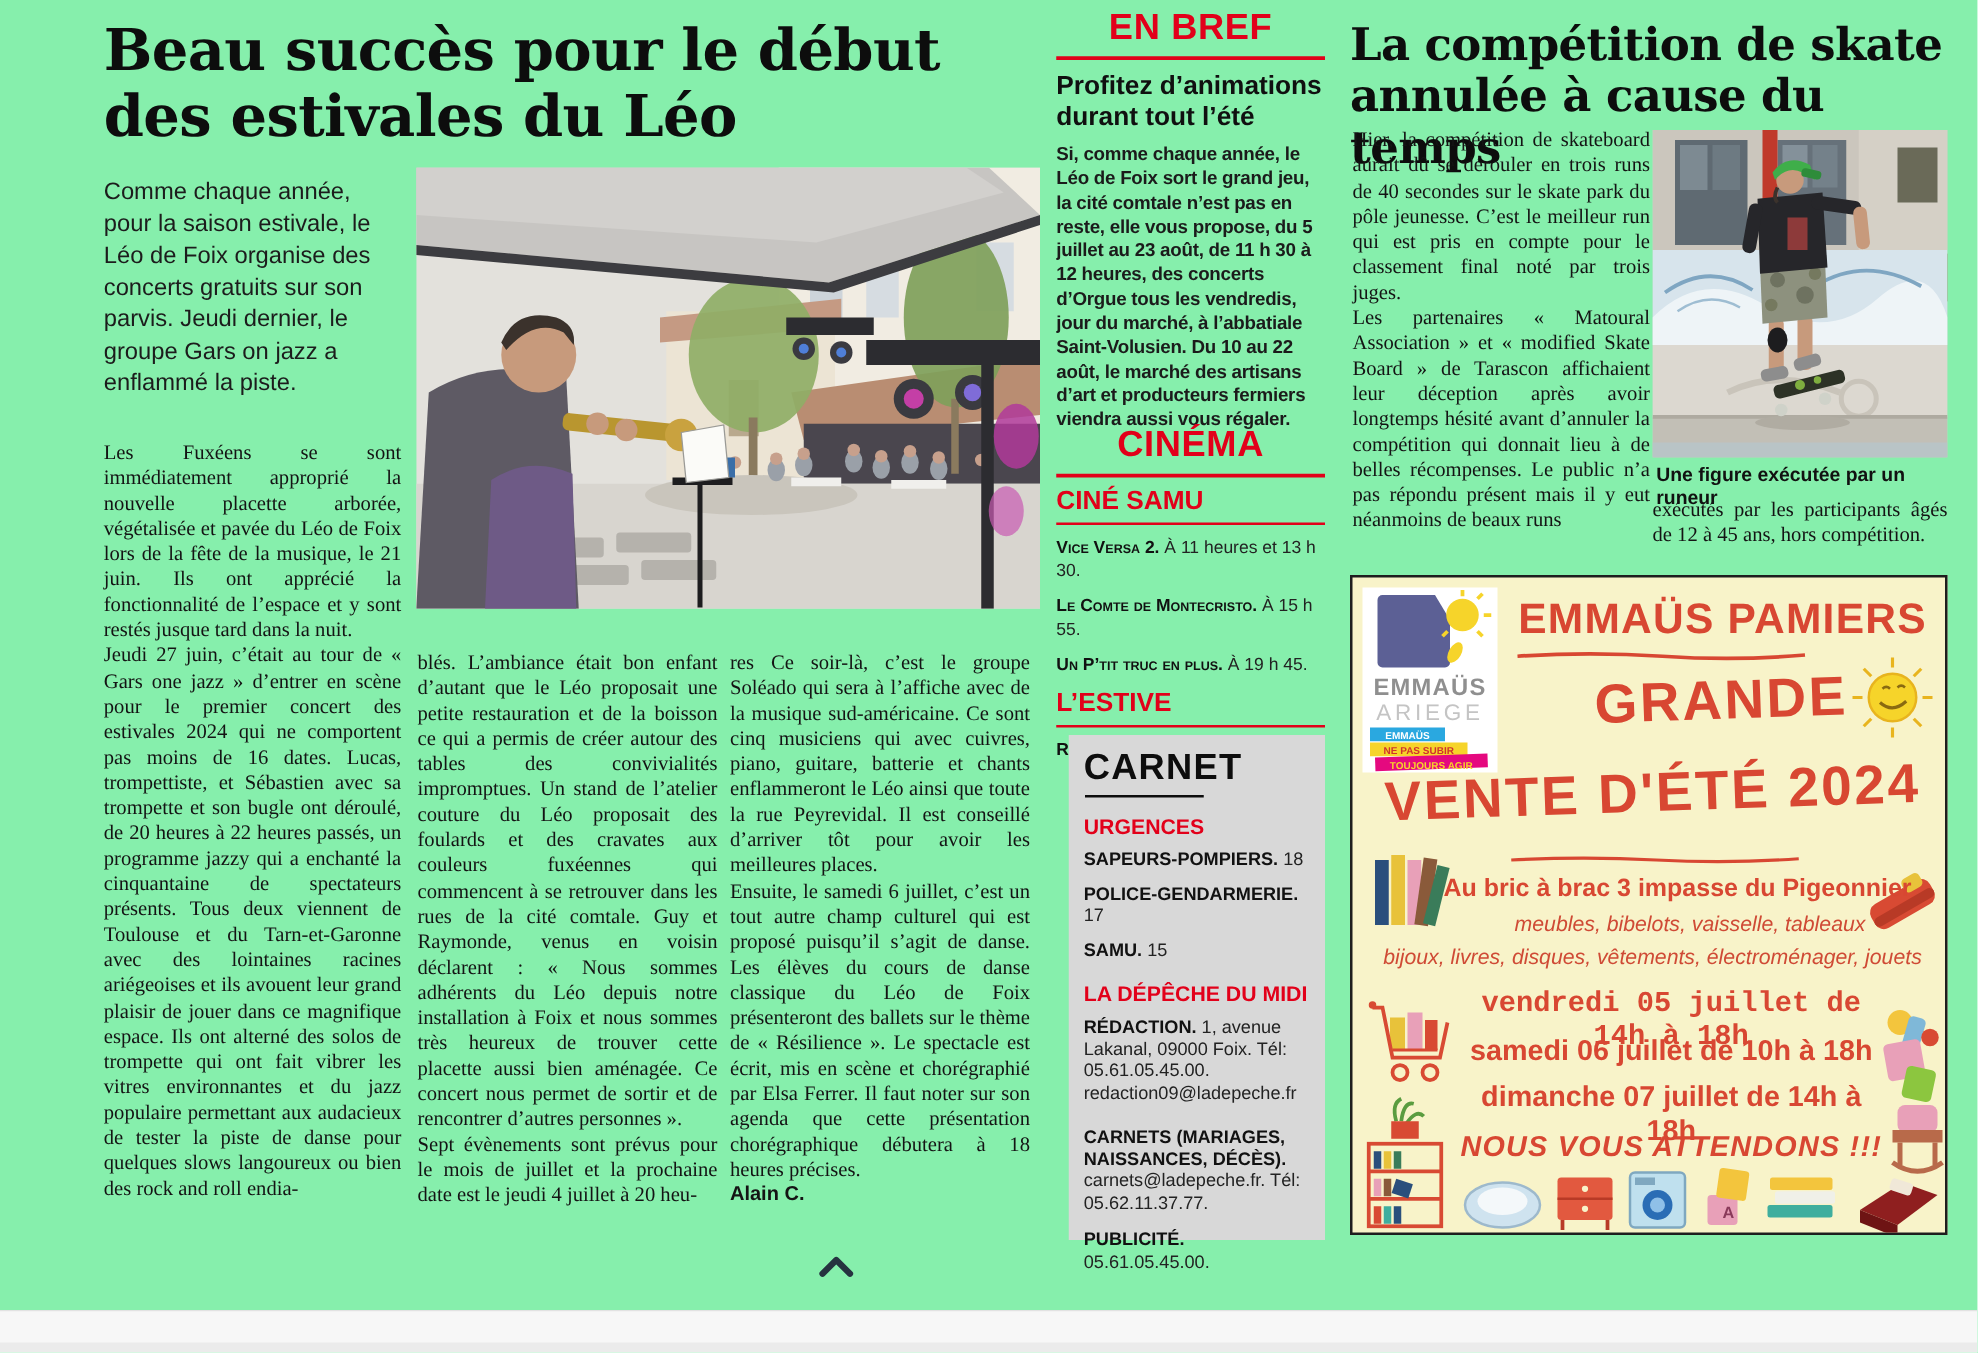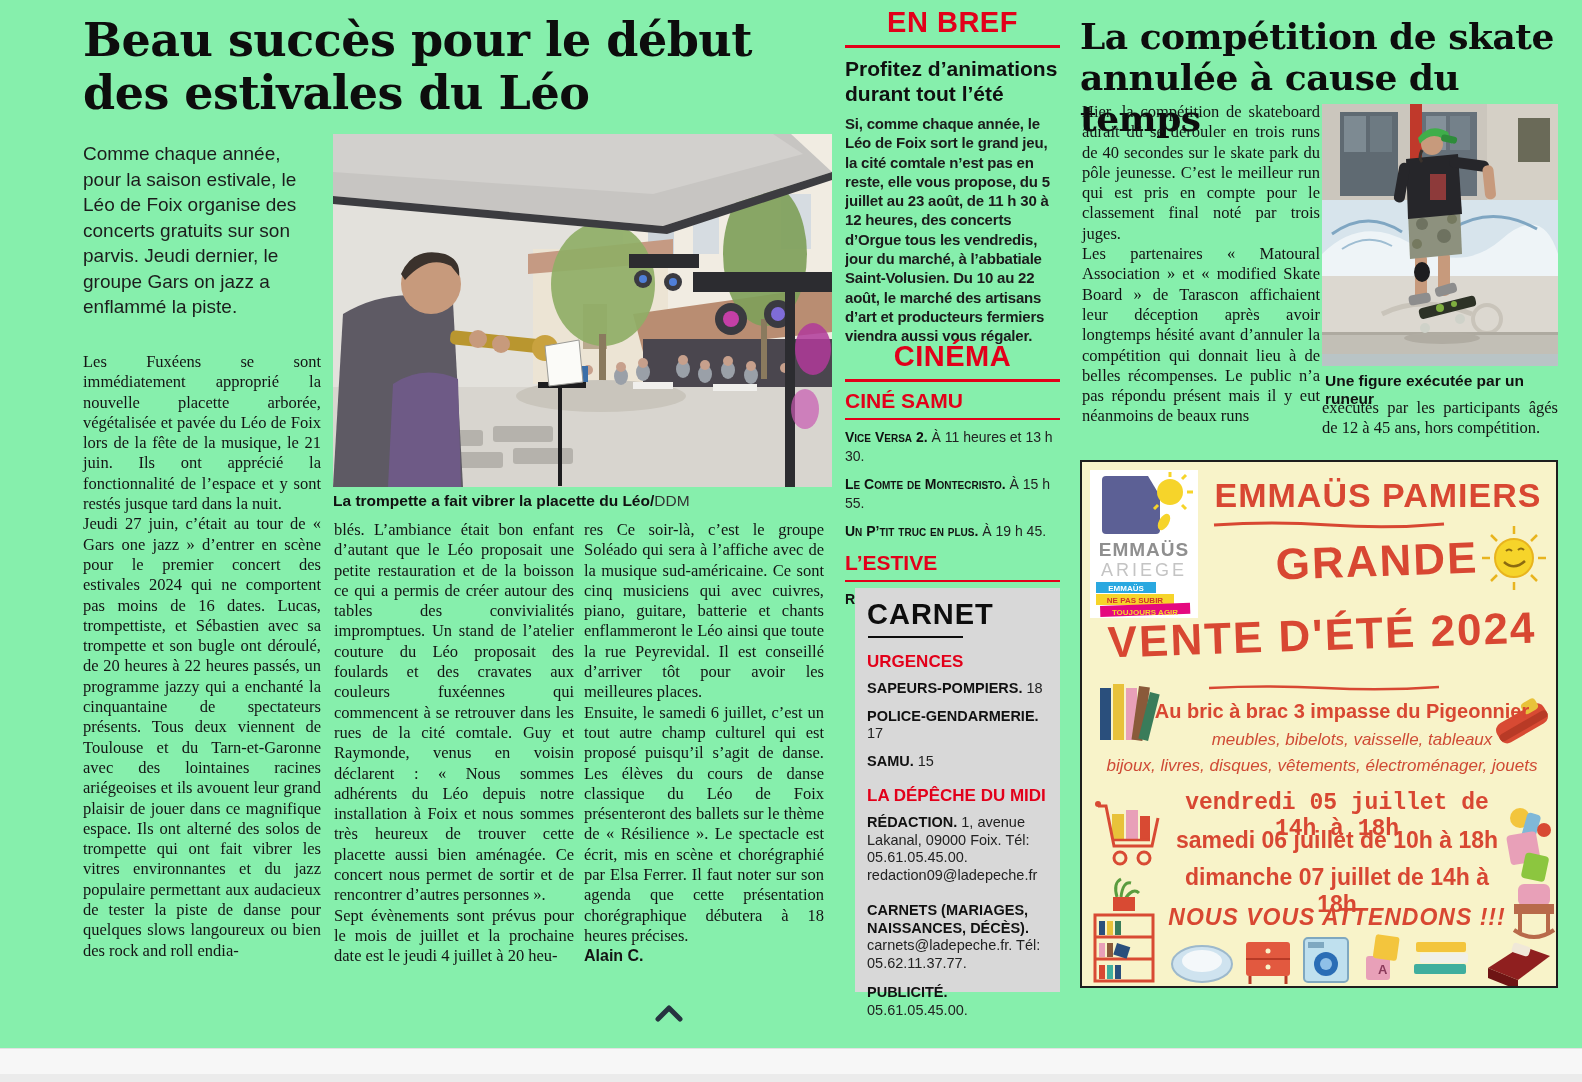--- a/index.html
+++ b/index.html
@@ -126,23 +126,20 @@
       <rect x="248" y="232" width="7" height="16" fill="#3a6ea8"></rect>
       <rect x="225" y="252" width="4" height="100" fill="#1d1d1f"></rect>
       <rect x="205" y="248" width="48" height="6" fill="#1d1d1f"></rect>
       <polygon points="212,212 246,206 250,248 216,252" fill="#fbfbf8" stroke="#9a9a96"></polygon>
       <rect x="296" y="120" width="70" height="14" fill="#2c2c30"></rect>
       <circle cx="310" cy="145" r="9" fill="#3a3a40"></circle>
         <circle cx="310" cy="145" r="4" fill="#4f7fd8"></circle>
       <circle cx="340" cy="148" r="9" fill="#3a3a40"></circle>
         <circle cx="340" cy="148" r="4" fill="#4f7fd8"></circle>
     </svg>
-  </div>
-  <div class="abs caption" style="left:333px;top:492px;width:499px;">
-    <span>La trompette a fait vibrer la placette du Léo/</span><span class="credit">DDM</span>
   </div>
 
   <div class="abs serifbody" style="left:83px;top:352px;width:238px;">
     <p>Les Fuxéens se sont immédiatement approprié la nouvelle placette arborée, végétalisée et pavée du Léo de Foix lors de la fête de la musique, le 21 juin. Ils ont apprécié la fonctionnalité de l’espace et y sont restés jusque tard dans la nuit.</p>
     <p>Jeudi 27 juin, c’était au tour de « Gars one jazz » d’entrer en scène pour le premier concert des estivales 2024 qui ne comportent pas moins de 16 dates. Lucas, trompettiste, et Sébastien avec sa trompette et son bugle ont déroulé, de 20 heures à 22 heures passés, un programme jazzy qui a enchanté la cinquantaine de spectateurs présents. Tous deux viennent de Toulouse et du Tarn-et-Garonne avec des lointaines racines ariégeoises et ils avouent leur grand plaisir de jouer dans ce magnifique espace. Ils ont alterné des solos de trompette qui ont fait vibrer les vitres environnantes et du jazz populaire permettant aux audacieux de tester la piste de danse pour quelques slows langoureux ou bien des rock and roll endia-</p>
   </div>
   <div class="abs serifbody" style="left:334px;top:520px;width:240px;">
     <p>blés. L’ambiance était bon enfant d’autant que le Léo proposait une petite restauration et de la boisson ce qui a permis de créer autour des tables des convivialités impromptues. Un stand de l’atelier couture du Léo proposait des foulards et des cravates aux couleurs fuxéennes qui commencent à se retrouver dans les rues de la cité comtale. Guy et Raymonde, venus en voisin déclarent : « Nous sommes adhérents du Léo depuis notre installation à Foix et nous sommes très heureux de trouver cette placette aussi bien aménagée. Ce concert nous permet de sortir et de rencontrer d’autres personnes ».</p>
     <p>Sept évènements sont prévus pour le mois de juillet et la prochaine date est le jeudi 4 juillet à 20 heu-</p>
   </div>

